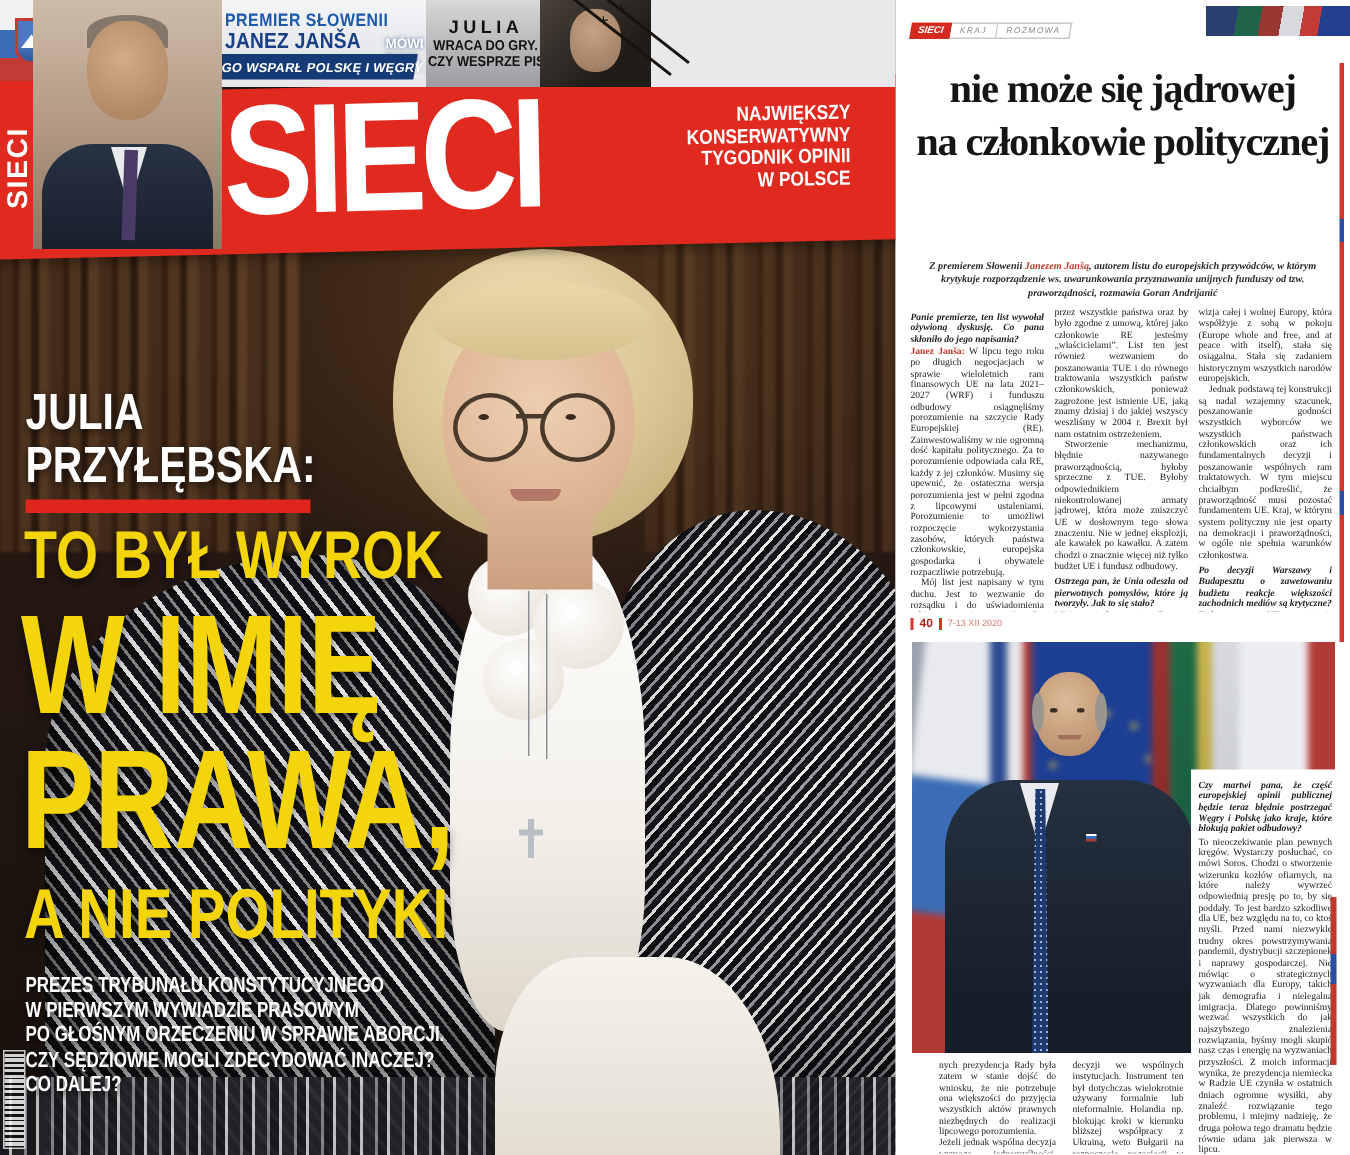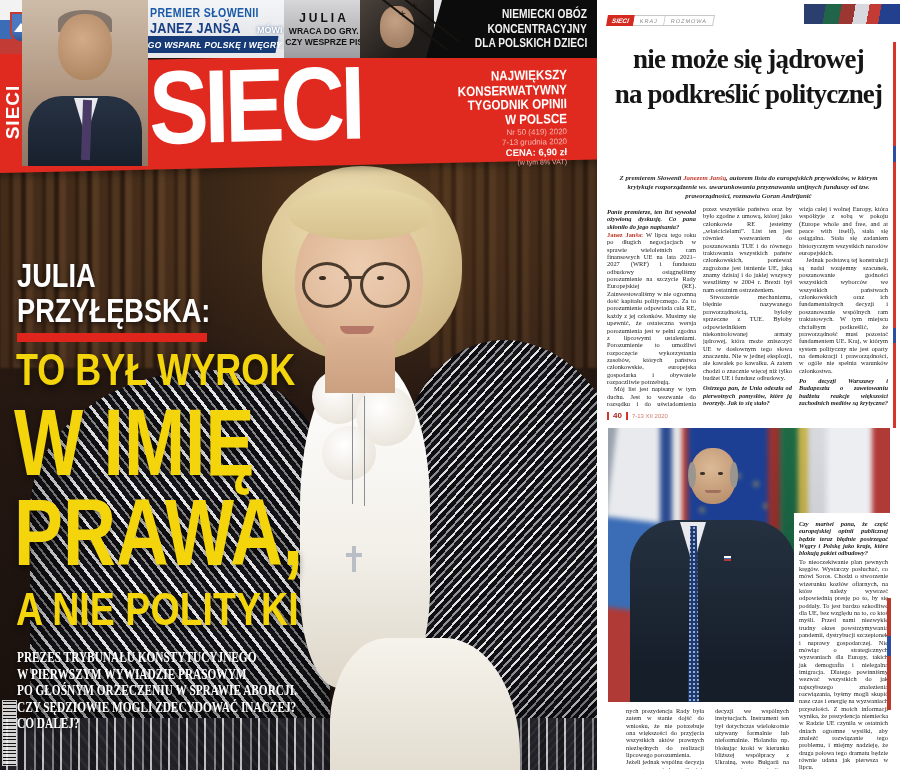--- a/index.html
+++ b/index.html
@@ -100,21 +100,21 @@
   .jc-suit{position:absolute;left:6px;top:96px;width:114px;height:70px;border-radius:34px 34px 0 0;
     background:linear-gradient(180deg,#273243,#18202d);}
   .jc-shirt{position:absolute;left:52px;top:98px;width:24px;height:40px;background:#e8e9ec;clip-path:polygon(0 0,100% 0,50% 100%);}
   .jc-tie{position:absolute;left:60px;top:100px;width:9px;height:60px;background:#4a3b66;transform:rotate(2deg);}
 
   
   .hl{position:absolute;z-index:7;font-weight:900;white-space:nowrap;transform-origin:left top;}
   .hl-white{color:#fff;text-shadow:0 2px 6px rgba(0,0,0,.6);}
   .hl-yellow{color:#f4d50c;text-shadow:0 3px 8px rgba(0,0,0,.55);}
   .redbar{position:absolute;left:17px;top:333px;width:190px;height:9px;background:#e0251c;z-index:7;}
-  .deck{position:absolute;left:17px;top:649px;z-index:7;font-family:Liberation Serif, serif;}
+  .deck{position:absolute;left:17px;top:649px;z-index:7;}
   .deck div{color:#fff;font-weight:900;font-size:14.5px;line-height:16.5px;white-space:nowrap;
     transform:scaleX(.78);transform-origin:left;text-shadow:0 2px 5px rgba(0,0,0,.7);}
   .barcode{position:absolute;left:2px;top:700px;width:13px;height:64px;z-index:7;background:
     repeating-linear-gradient(180deg,#111 0 1.5px,#f5f5f5 1.5px 3.5px,#111 3.5px 4.5px,#f5f5f5 4.5px 7px);
     border:1px solid #e8e8e8;opacity:.85;}
 
   
   .page{position:absolute;left:597px;top:0;width:303px;height:770px;background:#fff;overflow:hidden;
     font-family:"Liberation Serif",serif;color:#1a1a1a;}
   .p-corner{position:absolute;left:207px;top:4px;width:96px;height:20px;filter:blur(.4px);
@@ -215,26 +215,20 @@
     </div>
 
     <div class="band"></div>
     <div class="logo">SIECI</div>
     <div class="tagline">
       <div class="tag-l">NAJWIĘKSZY</div>
       <div class="tag-l">KONSERWATYWNY</div>
       <div class="tag-l">TYGODNIK OPINII</div>
       <div class="tag-l">W POLSCE</div>
     </div>
-    <div class="issue">
-      <div class="iss-l">Nr 50 (419) 2020</div>
-      <div class="iss-l">7-13 grudnia 2020</div>
-      <div class="iss-p">CENA: 6,90 zł</div>
-      <div class="iss-v">(w tym 8% VAT)</div>
-    </div>
     <div class="spine">
       <div class="spine-txt">SIECI</div>
     </div>
 
     <div class="top-strip">
       <div class="flag-si">
         <div class="shield"></div>
       </div>
       <div class="box-premier">
         <div style="padding:6px 0 0 2px;">
@@ -246,25 +240,20 @@
         </div>
       </div>
       <div class="box-kukiz">
         <div class="kukiz-t">JULIA</div>
         <div class="kukiz-s">WRACA DO GRY.</div>
         <div class="kukiz-s">CZY WESPRZE PIS</div>
       </div>
       <div class="kukiz-photo">
         <div class="kukiz-head"></div>
       </div>
-      <div class="box-camp">
-        <div class="camp-line">NIEMIECKI OBÓZ</div>
-        <div class="camp-line">KONCENTRACYJNY</div>
-        <div class="camp-line">DLA POLSKICH DZIECI</div>
-      </div>
       <div class="wire" style="left:340px;top:12px;width:120px;transform:rotate(38deg);"></div>
       <div class="wire" style="left:352px;top:4px;width:120px;transform:rotate(38deg);"></div>
     </div>
     <div class="bar-blue">
       <span>DLACZEGO WSPARŁ POLSKĘ I WĘGRY</span>
     </div>
 
     <div class="janez-cover">
       <div class="jc-hair"></div>
       <div class="jc-head"></div>
@@ -297,21 +286,21 @@
     <div class="p-edge"></div>
 
     <div class="p-brandrow">
       <div class="p-brand">SIECI</div>
       <div class="p-crumb">KRAJ</div>
       <div class="p-crumb">ROZMOWA</div>
     </div>
 
     <div class="p-title">
       <div>nie może się jądrowej</div>
-      <div>na podkreślić politycznej</div>
+      <div>na członkowie politycznej</div>
     </div>
 
     <p class="p-lead"><span>Z premierem Słowenii </span><span class="red">Janezem Janšą</span><span>, autorem listu do europejskich przywódców, w którym krytykuje rozporządzenie ws. uwarunkowania przyznawania unijnych funduszy od tzw. praworządności, rozmawia Goran Andrijanić</span></p>
 
     <div class="pcol c1">
       <p class="q">Panie premierze, ten list wywołał ożywioną dyskusję. Co pana skłoniło do jego napisania?</p>
       <p><span class="speaker">Janez Janša:</span> <span>W lipcu tego roku po długich negocjacjach w sprawie wieloletnich ram finansowych UE na lata 2021–2027 (WRF) i funduszu odbudowy osiągnęliśmy porozumienie na szczycie Rady Europejskiej (RE). Zainwestowaliśmy w nie ogromną dość kapitału politycznego. Za to porozumienie odpowiada cała RE, każdy z jej członków. Musimy się upewnić, że ostateczna wersja porozumienia jest w pełni zgodna z lipcowymi ustaleniami. Porozumienie to umożliwi rozpoczęcie wykorzystania zasobów, których państwa członkowskie, europejska gospodarka i obywatele rozpaczliwie potrzebują.</span></p>
       <p class="ind">Mój list jest napisany w tym duchu. Jest to wezwanie do rozsądku i do uświadomienia sobie powagi sytuacji. Bo negocjacje między Radą, Komisją Europejską i europarlamentem doprowadziły do odejścia od lipcowego porozumienia. Było to w moim głębokim przekonaniu również odejście od postanowień traktatu o Unii Europejskiej (TUE). Naszym obowiązkiem jest dopilnowanie, aby ostateczne porozumienie było możliwe do zaakceptowania</p>
     </div>
 

